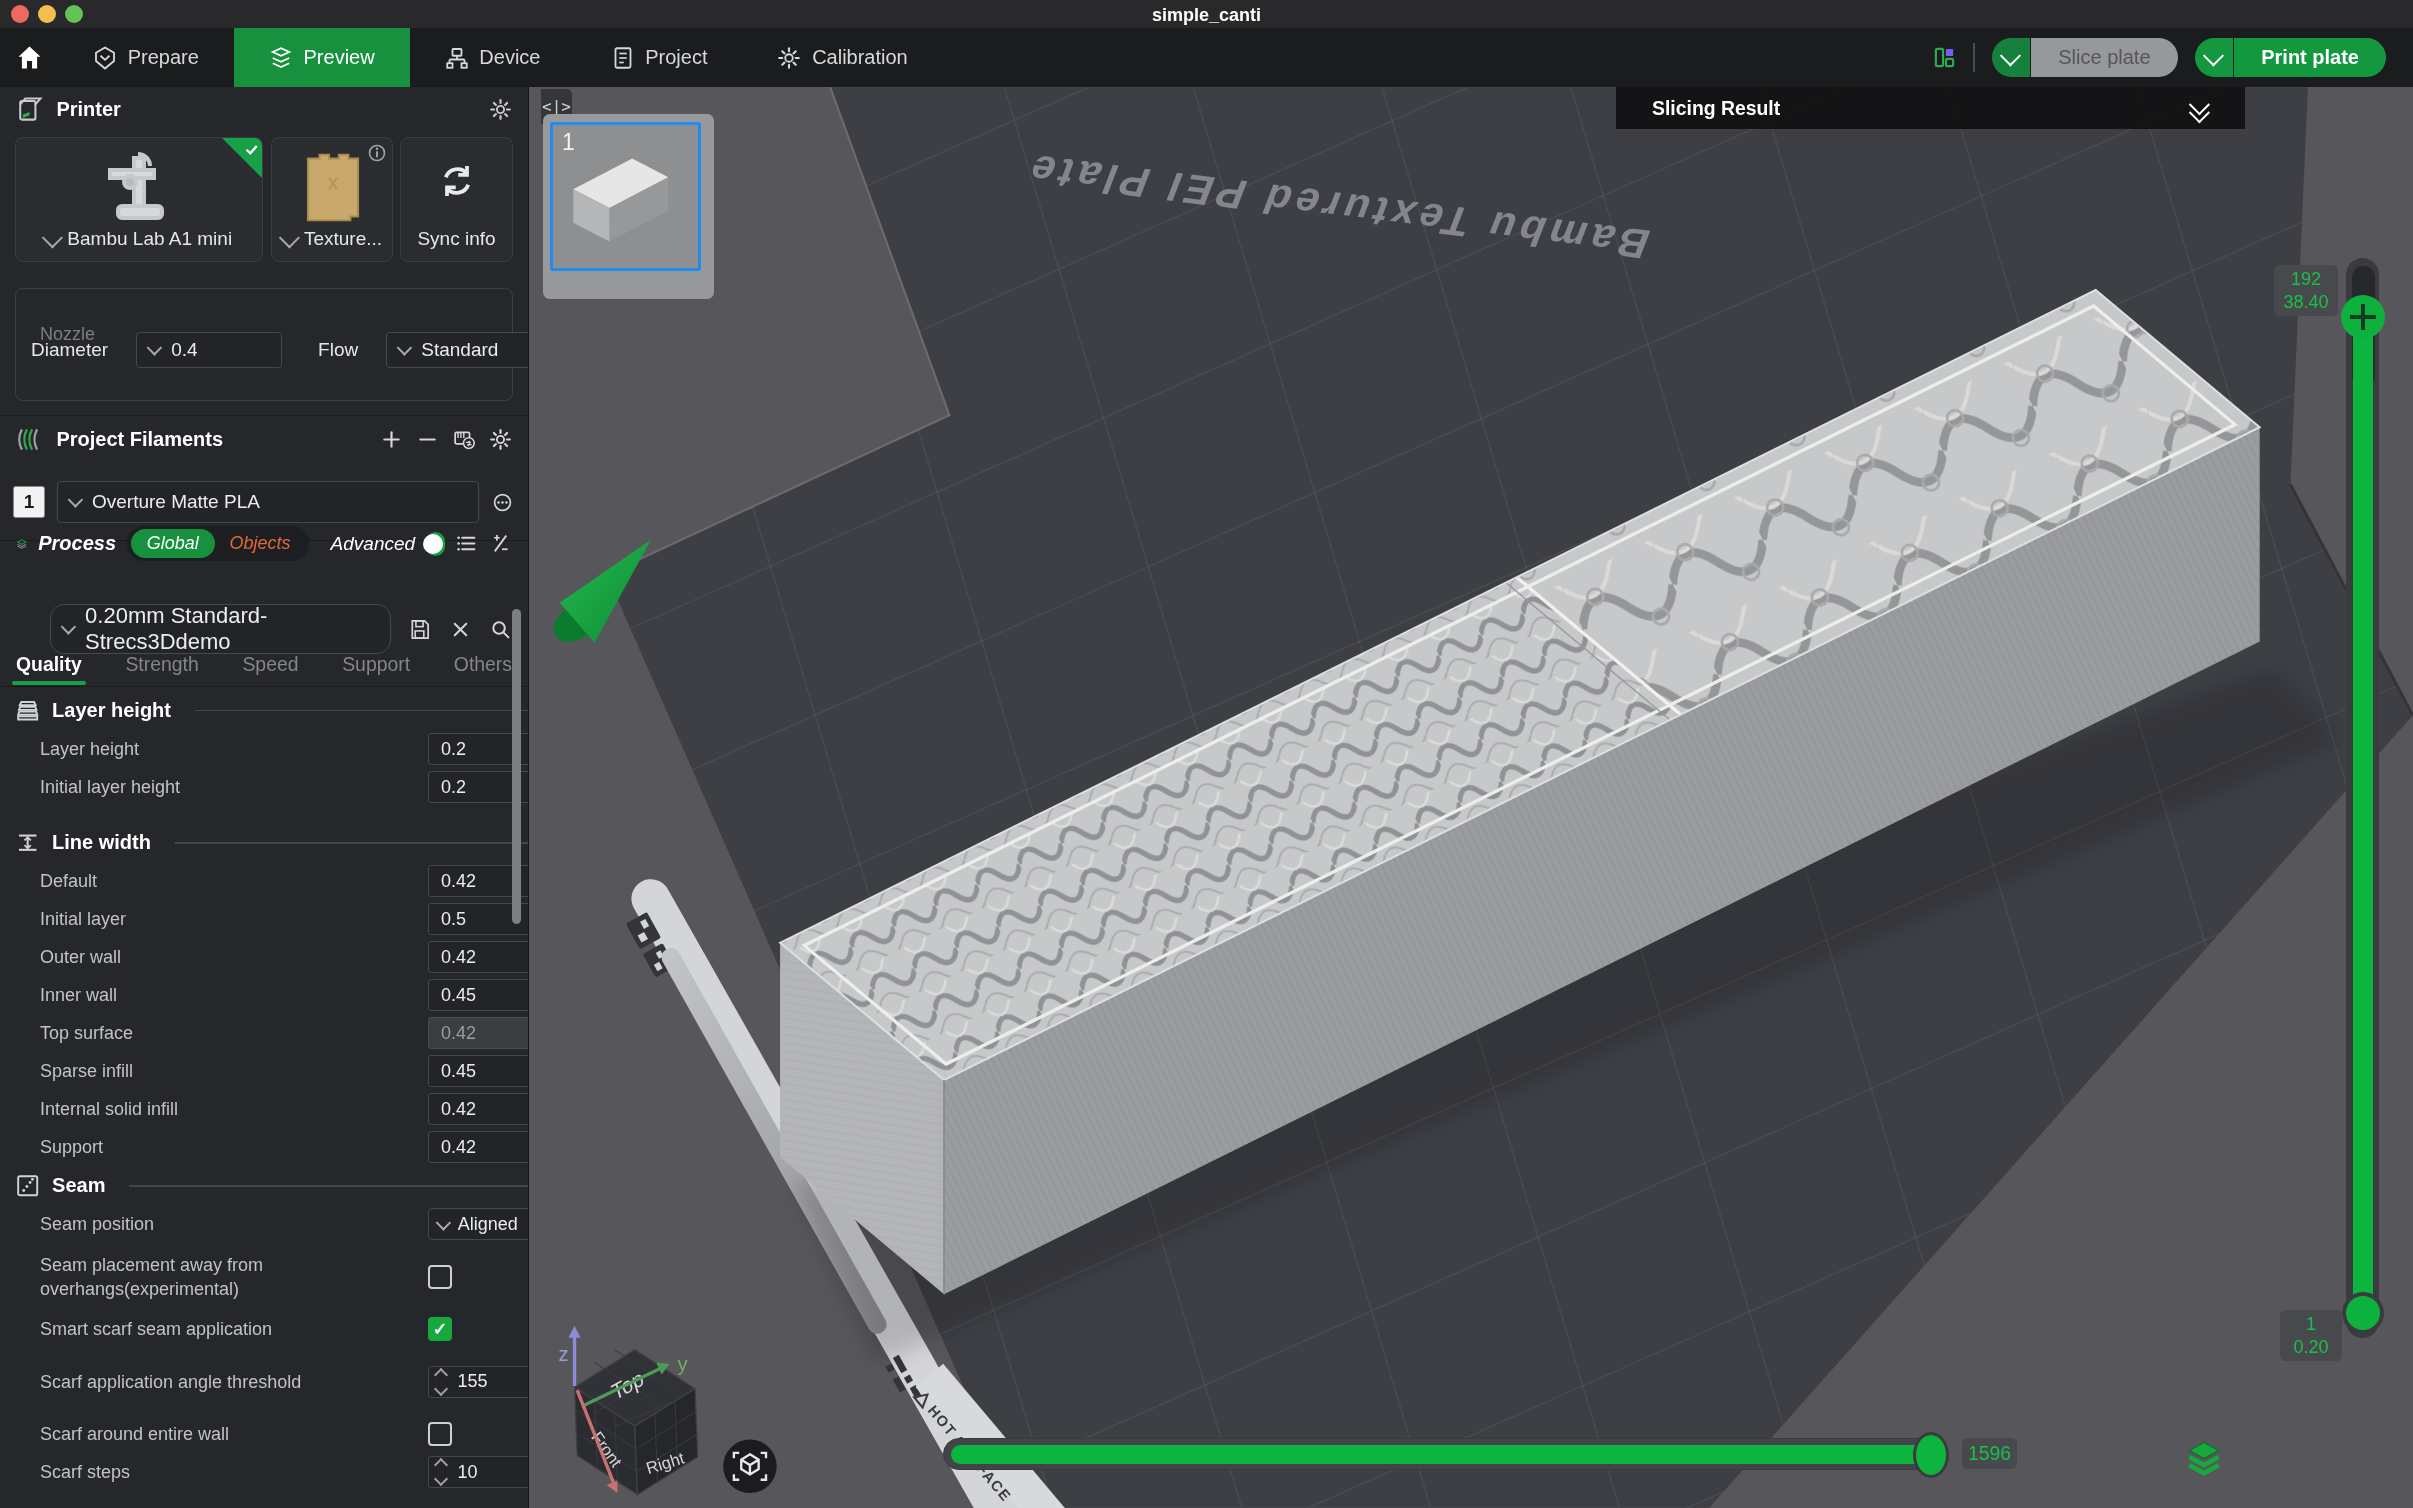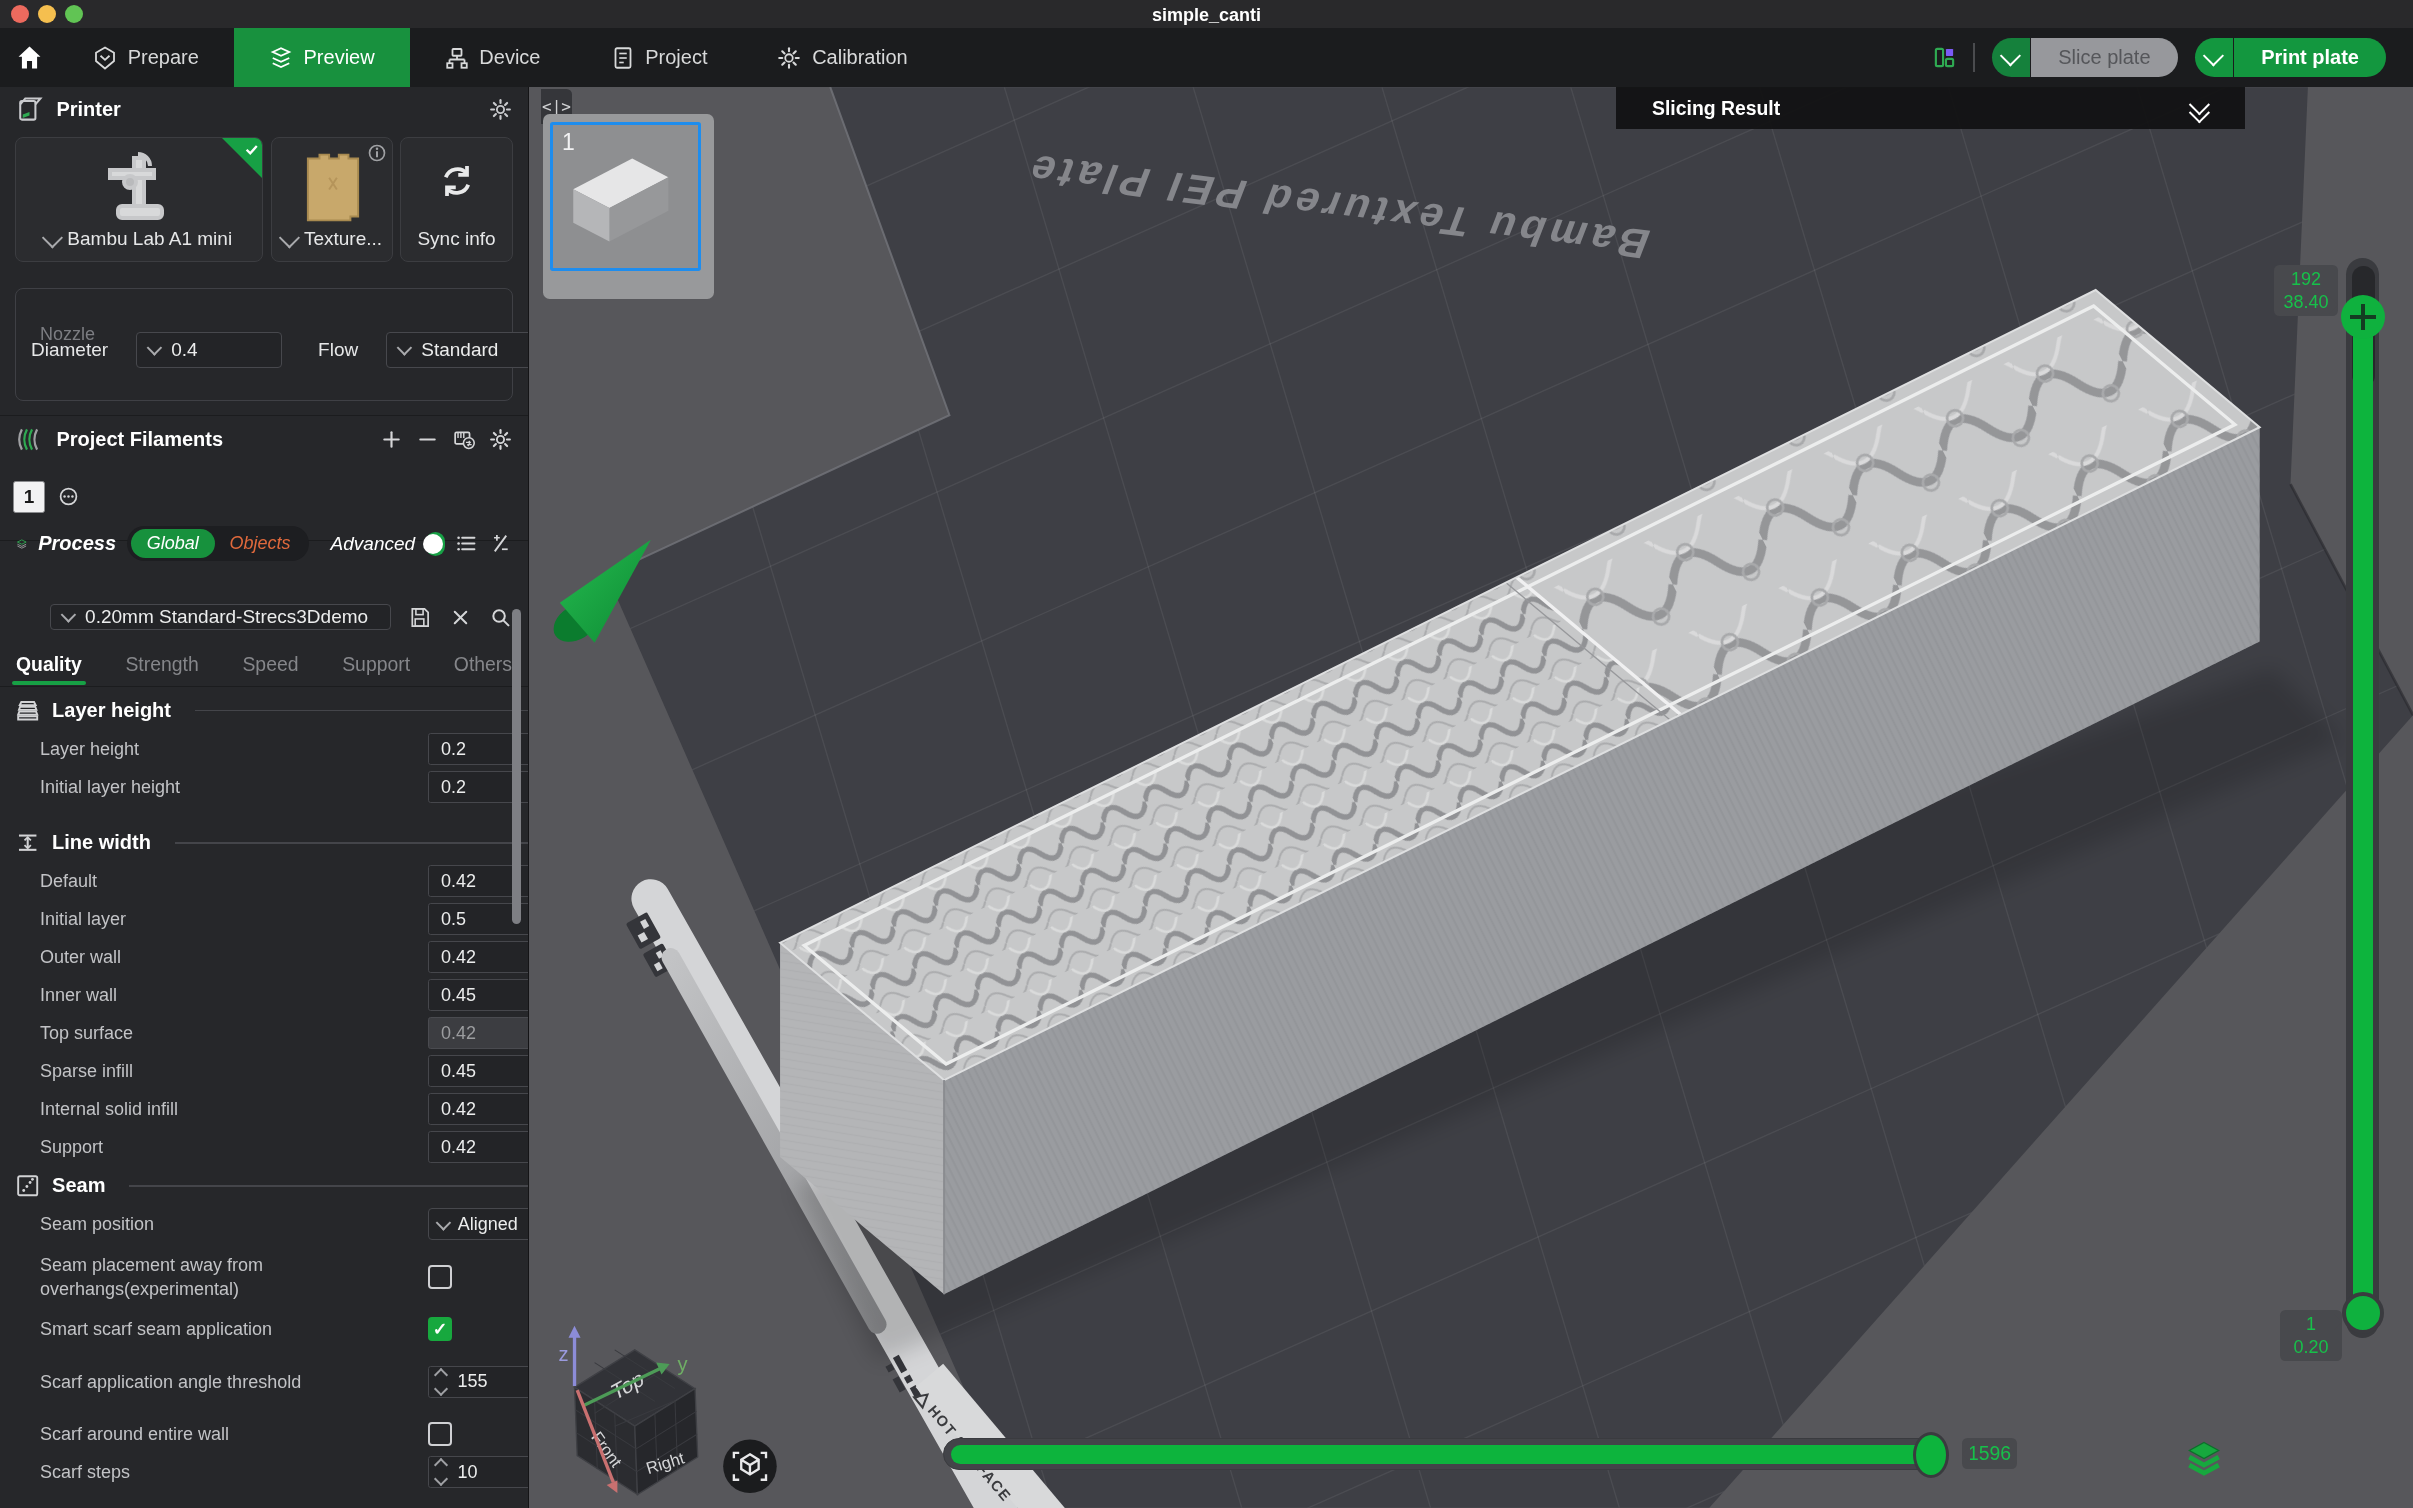--- a/index.html
+++ b/index.html
@@ -344,20 +344,24 @@
             <line x1="6.8" y1="6.8" x2="9.6" y2="9.6"></line>
             <line x1="22.4" y1="22.4" x2="25.2" y2="25.2"></line>
             <line x1="6.8" y1="25.2" x2="9.6" y2="22.4"></line>
             <line x1="22.4" y1="9.6" x2="25.2" y2="6.8"></line>
           </g>
         </svg>
       </span>
   </div>
   <div class="rowflex" style="left:13.4px;top:394px;gap:12px;width:501px;">
     <div style="width:29.5px;height:29.5px;background:#f2f2f3;border:1.3px solid #8a8b8e;border-radius:2.7px;color:#1a1a1a;font-size:19px;font-weight:bold;display:flex;align-items:center;justify-content:center;">1</div>
+    <div class="selbox" style="flex:1;height:42px;">
+      <span class="chev"></span>
+        <span>Overture Matte PLA</span>
+    </div>
     <span class="icon-btn">
         <svg viewBox="0 0 32 32">
           <circle cx="16" cy="16" r="11" fill="none" stroke="#d5d6d8" stroke-width="2.4"></circle>
           <circle cx="10.5" cy="16" r="1.7" fill="#d5d6d8"></circle>
           <circle cx="16" cy="16" r="1.7" fill="#d5d6d8"></circle>
           <circle cx="21.5" cy="16" r="1.7" fill="#d5d6d8"></circle>
         </svg>
       </span>
   </div>
   <div class="hline" style="top:453px;"></div>
@@ -395,21 +399,21 @@
     <span class="icon-btn">
         <svg viewBox="0 0 32 32">
           <line x1="24" y1="5" x2="8" y2="27" stroke="#d5d6d8" stroke-width="2.6"></line>
           <path d="M7 8 h8 M11 4 v8" stroke="#d5d6d8" stroke-width="2.4"></path>
           <path d="M18 24 h8" stroke="#d5d6d8" stroke-width="2.4"></path>
         </svg>
       </span>
   </div>
 
   <div class="rowflex" style="left:50px;top:517px;gap:17.4px;width:462px;">
-    <div class="selbox" style="width:348px;height:26px;font-size:19px;">
+    <div class="selbox" style="width:348px;height:50px;font-size:22px;border-radius:14px;">
       <span class="chev"></span>
         <span>0.20mm Standard-Strecs3Ddemo</span>
     </div>
     <span class="icon-btn">
         <svg viewBox="0 0 32 32">
           <path d="M6 4 h17 l5 5 v19 h-22 z" fill="none" stroke="#d5d6d8" stroke-width="2.4"></path>
           <rect x="11" y="4" width="10" height="8" fill="none" stroke="#d5d6d8" stroke-width="2.2"></rect>
           <rect x="10" y="18" width="12" height="10" fill="none" stroke="#d5d6d8" stroke-width="2.2"></rect>
         </svg>
       </span>

